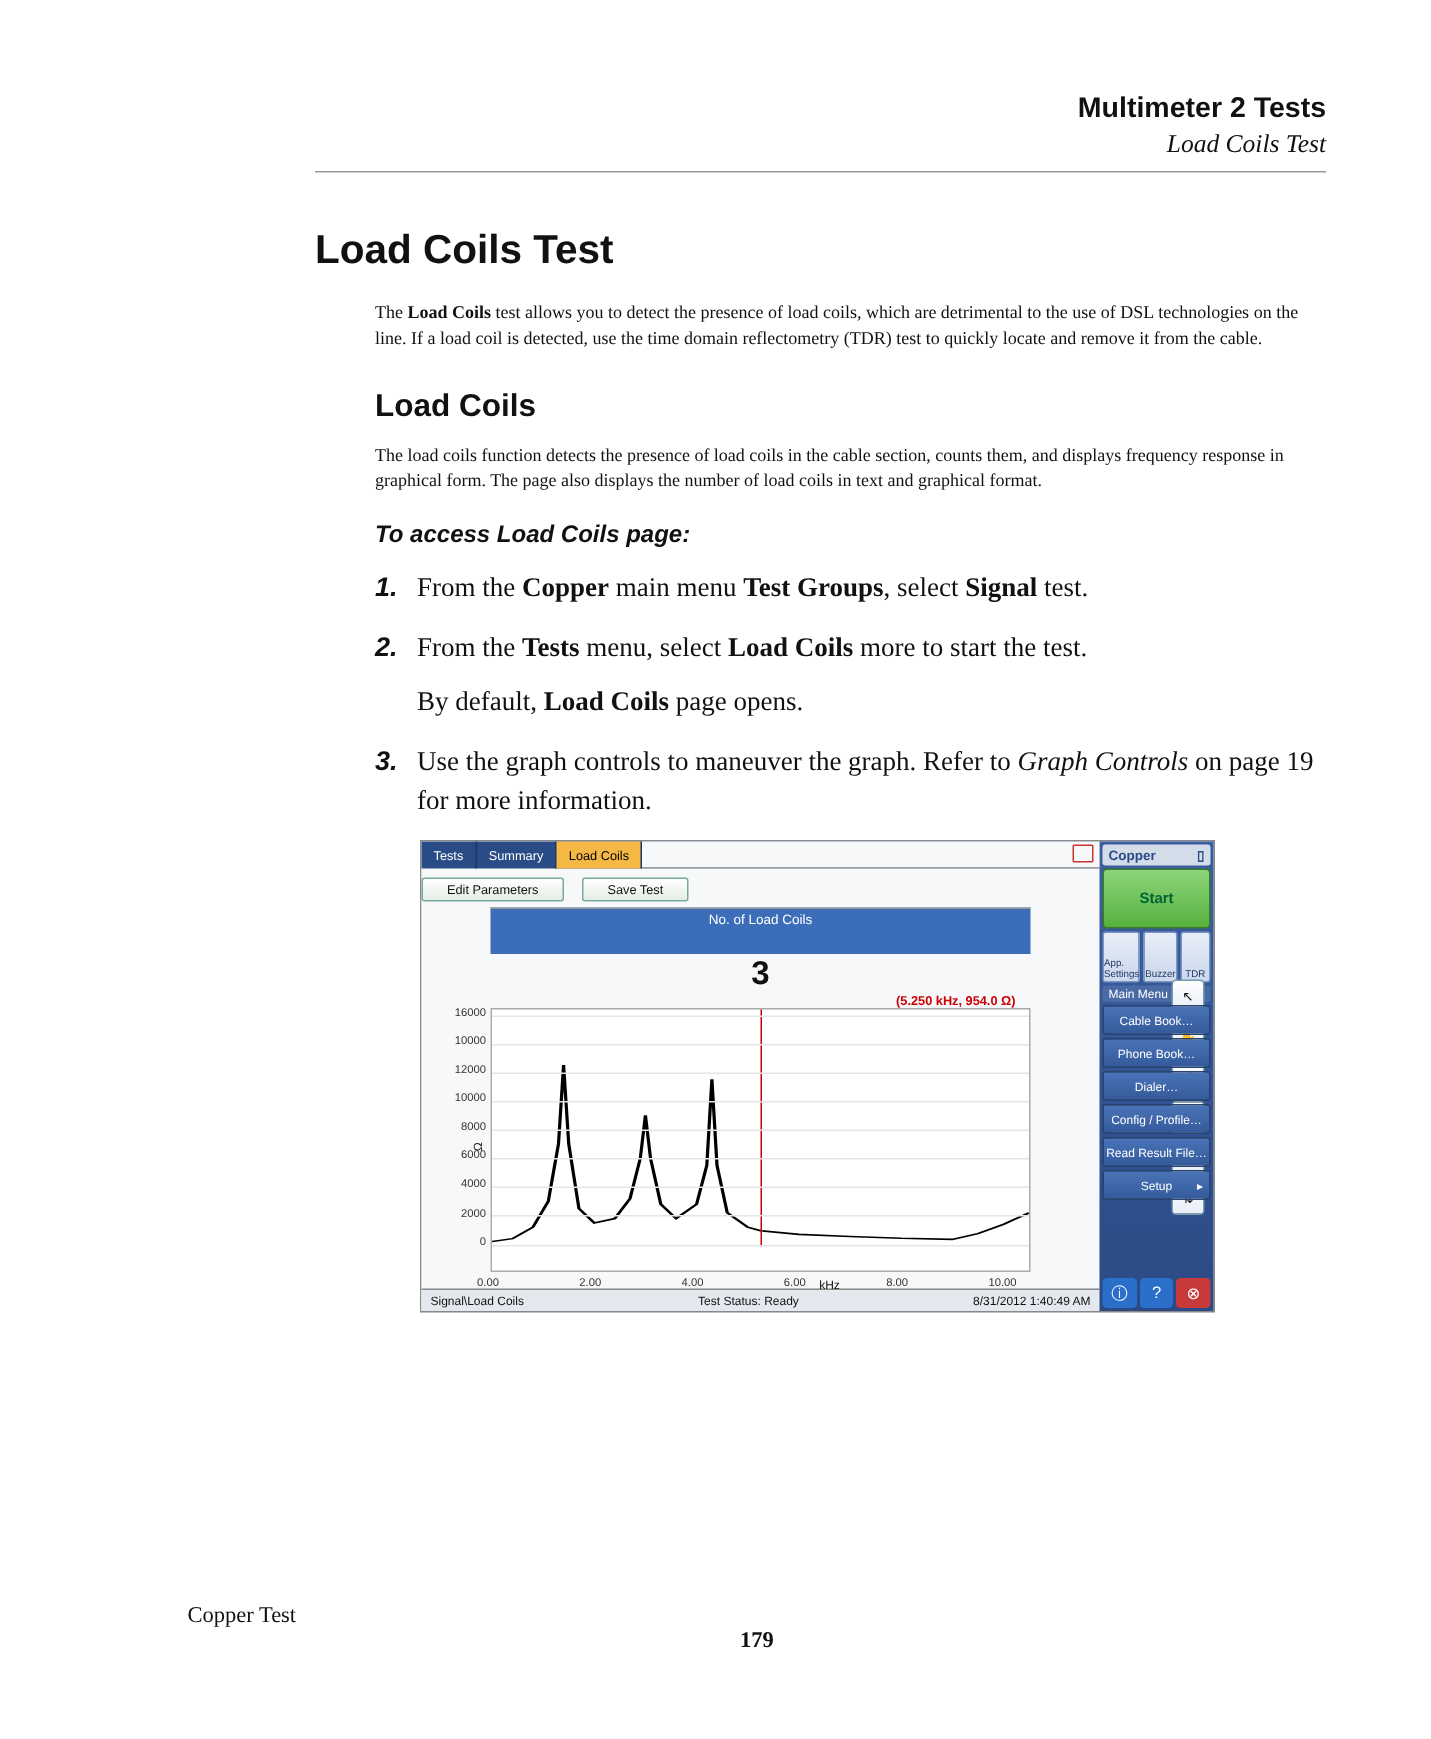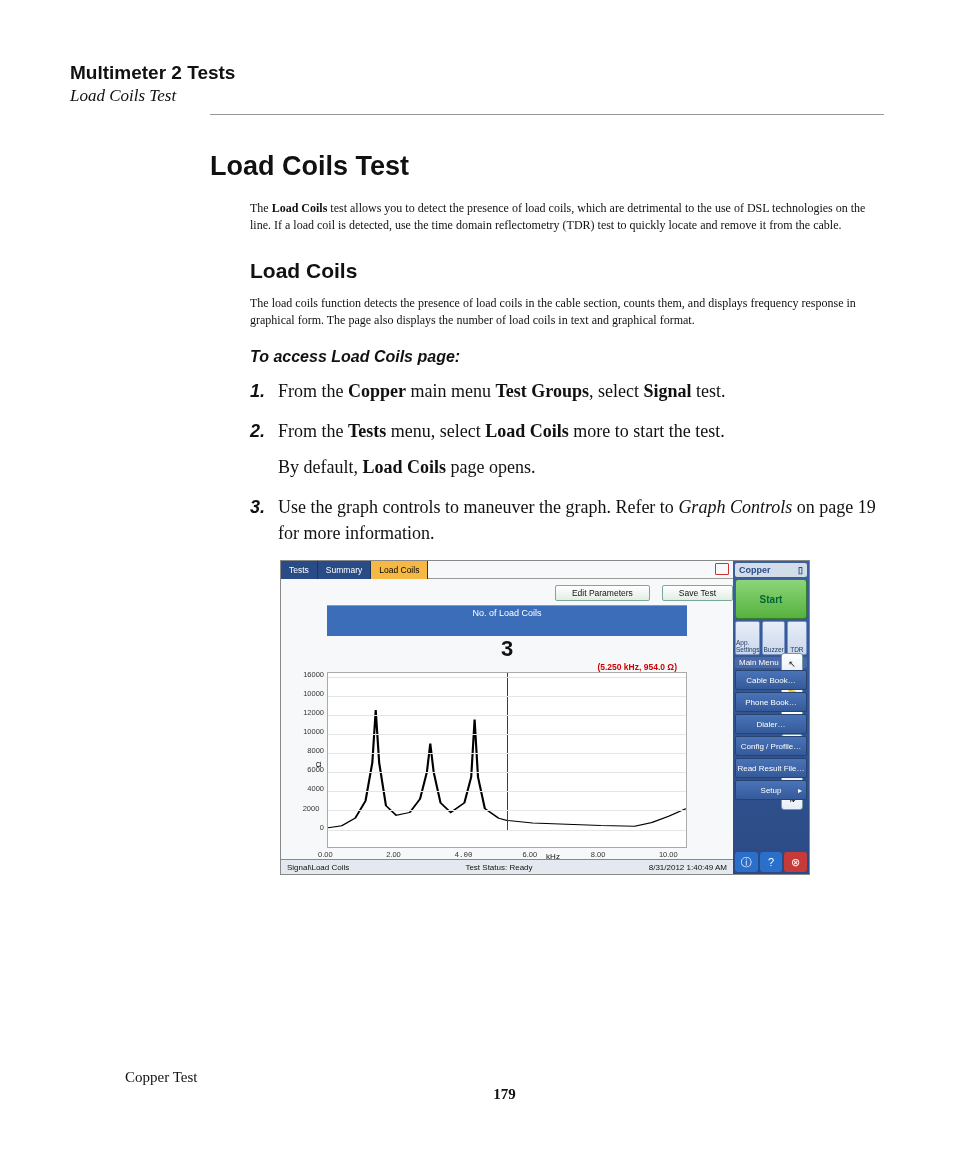--- a/index.html
+++ b/index.html
@@ -8,20 +8,21 @@
     height: 1159px;
     background: #fff;
     font-family: Georgia, 'Times New Roman', serif;
     color: #111;
     position: relative;
   }
   .page {
     padding: 62px 70px 40px 70px;
   }
   .header-block {
+    text-align: right;
     margin-right: 0;
     padding-right: 0;
   }
   .chapter-title {
     font-family: Verdana, Arial, sans-serif;
     font-weight: 700;
     font-size: 19px;
   }
   .section-sub {
     font-family: Georgia, serif;
@@ -134,21 +135,21 @@
     align-items: center;
     border-right: 1px solid #1a3560;
   }
   .tab.active { background: #f6b844; color: #000; }
   .tab-fill { flex: 1; background: #f6f8fa; border-bottom: 1px solid #999; position: relative; }
   .tab-icon {
     position: absolute; right: 4px; top: 2px; width: 14px; height: 12px;
     border: 1px solid #c33; border-radius: 1px;
   }
   .btn-row {
-    display: flex; justify-content: flex-end; gap: 12px;
+    display: flex; justify-content: flex-start; gap: 12px;
     padding: 6px 0 4px 0;
   }
   .sbtn {
     border: 1px solid #7a9; background: linear-gradient(#fff,#e4ece4);
     padding: 2px 16px; font-size: 8.5px; border-radius: 2px;
   }
   .coils-banner {
     margin: 0 46px 0 46px;
     height: 31px; background: #3b6db8; color: #fff;
     text-align: center; font-size: 9px; line-height: 15px;
@@ -286,41 +287,41 @@
       <div class="cursor-label">(5.250 kHz, 954.0 Ω)</div>
       <div class="chart-area">
         <svg class="curve" viewBox="0 0 100 100" preserveAspectRatio="none">
           <polyline id="chartPoly" fill="none" stroke="#000" stroke-width="0.6" points="0.00,88.90 3.81,87.80 7.62,83.40 10.48,73.50 12.38,51.50 13.33,21.25 14.29,51.50 16.19,76.25 19.05,81.75 22.86,80.10 25.71,72.40 27.62,57.00 28.57,40.50 29.52,57.00 31.43,74.60 34.29,80.10 38.10,74.60 40.00,59.75 40.95,26.75 41.90,59.75 43.81,77.90 47.62,83.40 50.00,84.75 57.14,86.15 66.67,86.97 76.19,87.64 85.71,88.08 90.48,85.88 95.24,82.30 100.00,77.90"></polyline>
         </svg>
         <div class="vline" style="left: 50%;"></div>
         <div class="ylabel">Ω</div>
         <div id="yticks">
             <div class="axis-label" style="left: -30px; width: 26px; text-align: right; top: 86%;">0</div>
             <div class="gridline" style="top: 90%;"></div>
-            <div class="axis-label" style="left: -30px; width: 26px; text-align: center; top: 75%;">2000</div>
+            <div class="axis-label" style="left: -30px; width: 26px; text-align: right; top: 75%;">2000</div>
             <div class="gridline" style="top: 79%;"></div>
             <div class="axis-label" style="left: -30px; width: 26px; text-align: right; top: 64%;">4000</div>
             <div class="gridline" style="top: 68%;"></div>
             <div class="axis-label" style="left: -30px; width: 26px; text-align: right; top: 53%;">6000</div>
             <div class="gridline" style="top: 57%;"></div>
             <div class="axis-label" style="left: -30px; width: 26px; text-align: right; top: 42%;">8000</div>
             <div class="gridline" style="top: 46%;"></div>
             <div class="axis-label" style="left: -30px; width: 26px; text-align: right; top: 31%;">10000</div>
             <div class="gridline" style="top: 35%;"></div>
             <div class="axis-label" style="left: -30px; width: 26px; text-align: right; top: 20%;">12000</div>
             <div class="gridline" style="top: 24%;"></div>
             <div class="axis-label" style="left: -30px; width: 26px; text-align: right; top: 9%;">10000</div>
             <div class="gridline" style="top: 13%;"></div>
             <div class="axis-label" style="left: -30px; width: 26px; text-align: right; top: -2%;">16000</div>
             <div class="gridline" style="top: 2%;"></div>
           </div>
         <div id="xticks">
             <div class="axis-label" style="left: calc(0% - 10px); bottom: -12px;">0.00</div>
             <div class="axis-label" style="left: calc(19.0476% - 10px); bottom: -12px;">2.00</div>
-            <div class="axis-label" style="left: calc(38.0952% - 10px); bottom: -12px; font-family: Liberation Mono, monospace;">4.00</div>
+            <div class="axis-label" style="left: calc(38.0952% - 10px); bottom: -12px;">4.00</div>
             <div class="axis-label" style="left: calc(57.1429% - 10px); bottom: -12px;">6.00</div>
             <div class="axis-label" style="left: calc(76.1905% - 10px); bottom: -12px;">8.00</div>
             <div class="axis-label" style="left: calc(95.2381% - 10px); bottom: -12px;">10.00</div>
           </div>
       </div>
       <div class="xlabel-c" style="position:relative;text-align:center;margin-top:-2px;margin-left:46px;margin-right:46px;font-size:8px">kHz</div>
 
       <div class="tool-col" id="toolcol">
           <div class="tool">↖</div>
           <div class="tool">✋</div>

